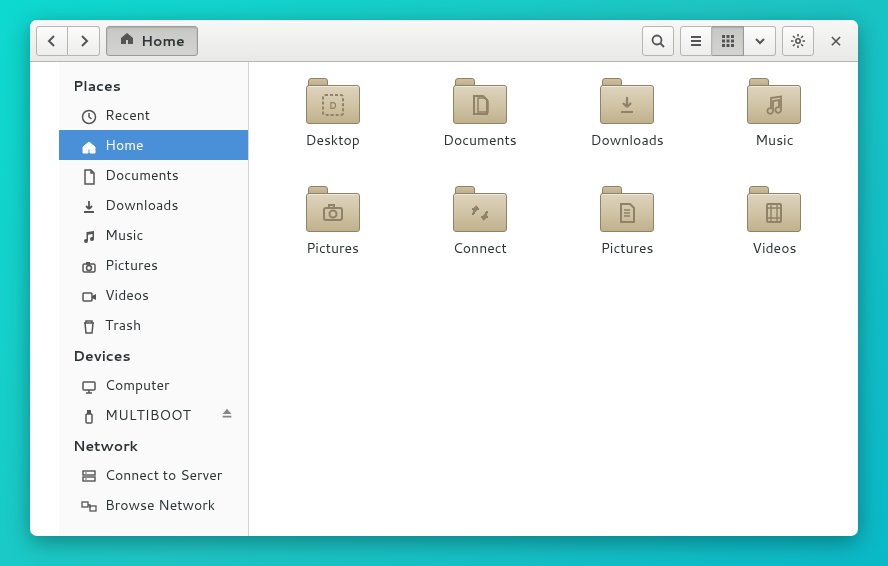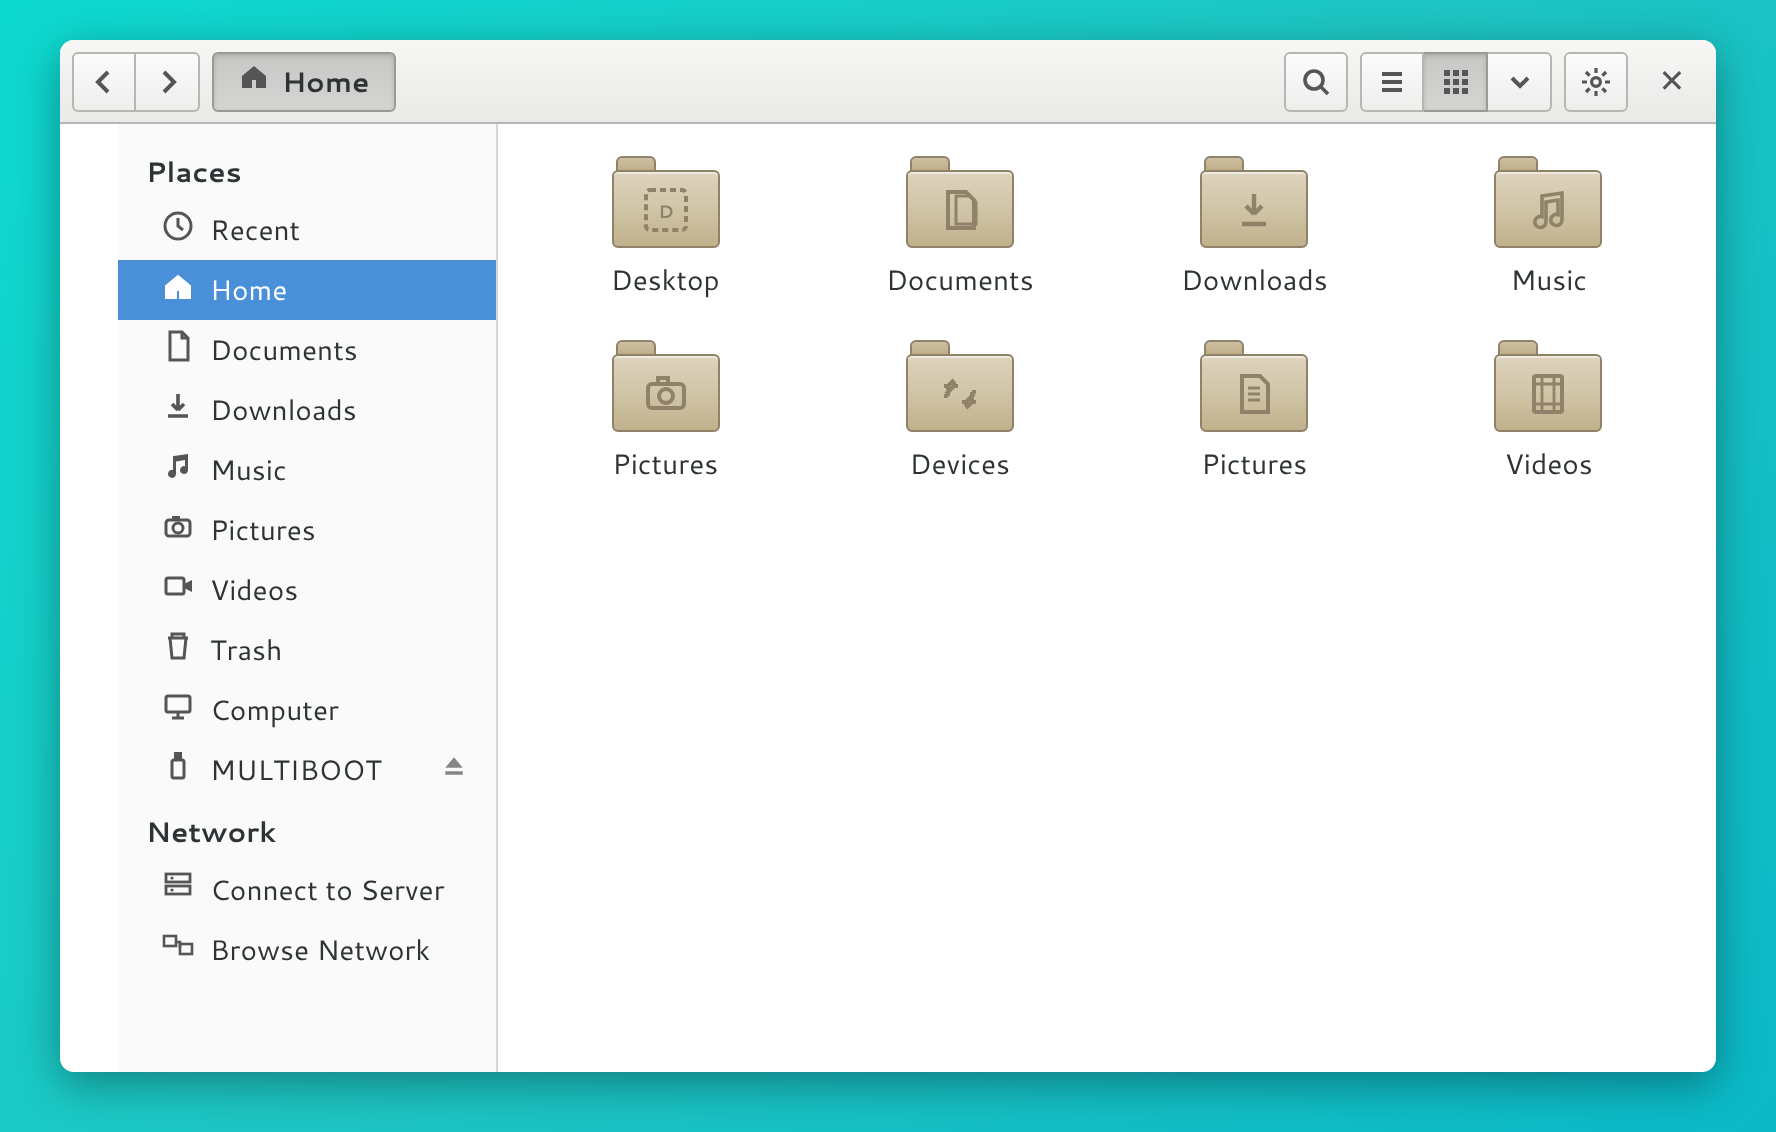--- a/index.html
+++ b/index.html
@@ -80,21 +80,21 @@
     overflow-y: auto;
     margin-left: 29px;
   }
   .side-heading {
     padding: 6px 14px 4px;
     font-weight: bold;
     color: #2e3436;
   }
   .side-item {
     display: flex;
-    align-items: flex-start;
+    align-items: flex-end;
     gap: 8px;
     padding: 5px 14px 5px 22px;
     cursor: default;
     color: #2e3436;
   }
   .side-item.selected {
     background: #4a90d9;
     color: #fff;
   }
   .side-item .sicon { width: 16px; height: 16px; display: flex; align-items: center; justify-content: center; }
@@ -102,21 +102,21 @@
   .side-item.selected .sicon svg { fill: #fff; stroke: #fff; }
   .eject { margin-left: auto; opacity: 0.7; }
   .content {
     flex: 1;
     padding: 16px 20px;
     overflow-y: auto;
   }
   .icon-grid {
     display: grid;
     grid-template-columns: repeat(4, 1fr);
-    gap: 20px 20px;
+    gap: 36px 20px;
   }
   .folder {
     display: flex;
     flex-direction: column;
     align-items: center;
     gap: 6px;
     cursor: default;
   }
   .folder .flabel {
     font-size: 14px;
@@ -392,20 +392,21 @@
           <span>Videos</span>
         </div>
         <div class="side-item">
           <span class="sicon">
             <svg viewBox="0 0 16 16">
               <use href="#i-trash"></use>
             </svg>
           </span>
           <span>Trash</span>
         </div>
+        <div class="side-heading">Devices</div>
         <div class="side-item">
           <span class="sicon">
             <svg viewBox="0 0 16 16">
               <use href="#i-computer"></use>
             </svg>
           </span>
           <span>Computer</span>
         </div>
         <div class="side-item">
           <span class="sicon">
@@ -495,21 +496,21 @@
           </div>
           <div class="folder">
             <div class="ficon">
               <div class="tab"></div>
               <div class="bodyf">
                 <svg viewBox="0 0 22 22" class="geo">
                   <use href="#g-public"></use>
                 </svg>
               </div>
             </div>
-            <div class="flabel">Devices</div>
+            <div class="flabel">Connect</div>
           </div>
           <div class="folder">
             <div class="ficon">
               <div class="tab"></div>
               <div class="bodyf">
                 <svg viewBox="0 0 22 22" class="geo">
                   <use href="#g-template"></use>
                 </svg>
               </div>
             </div>

